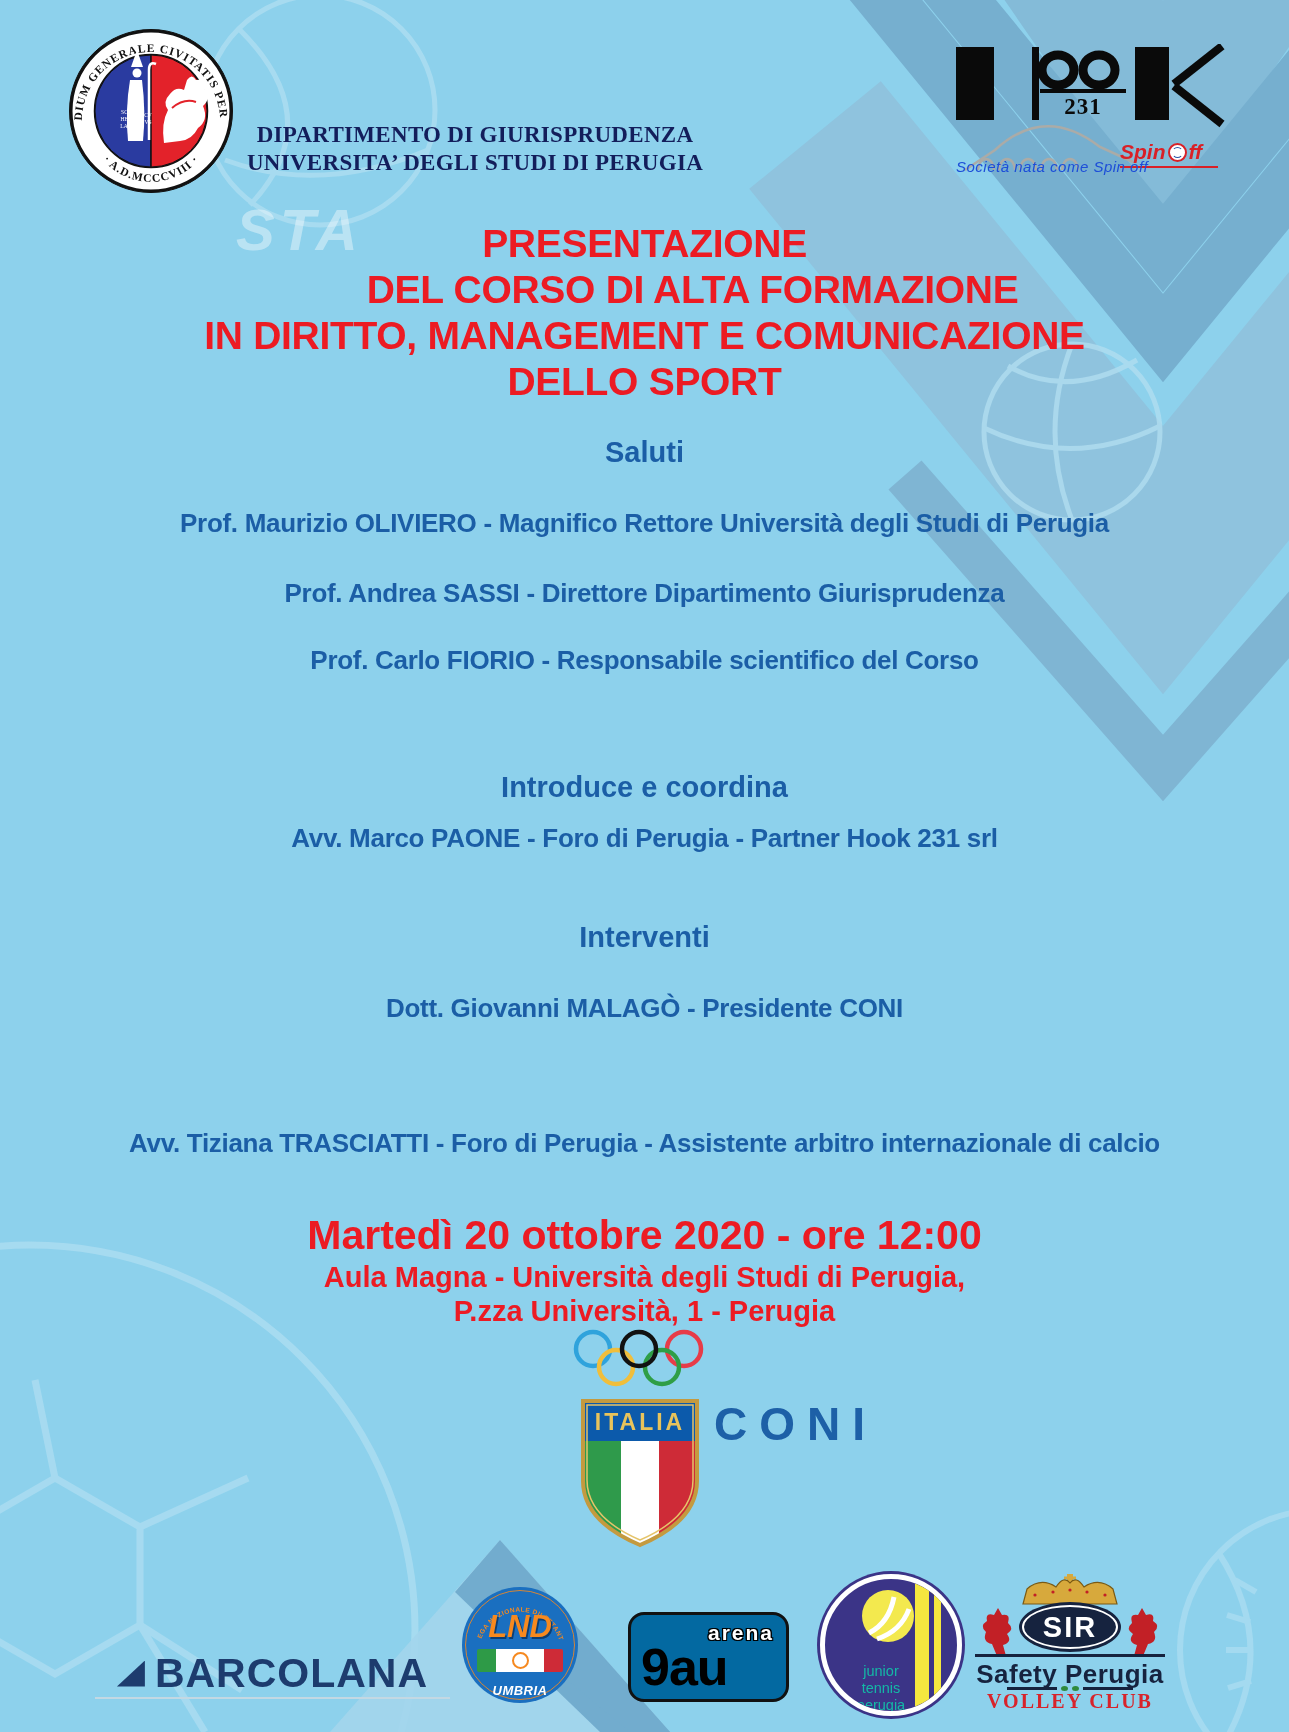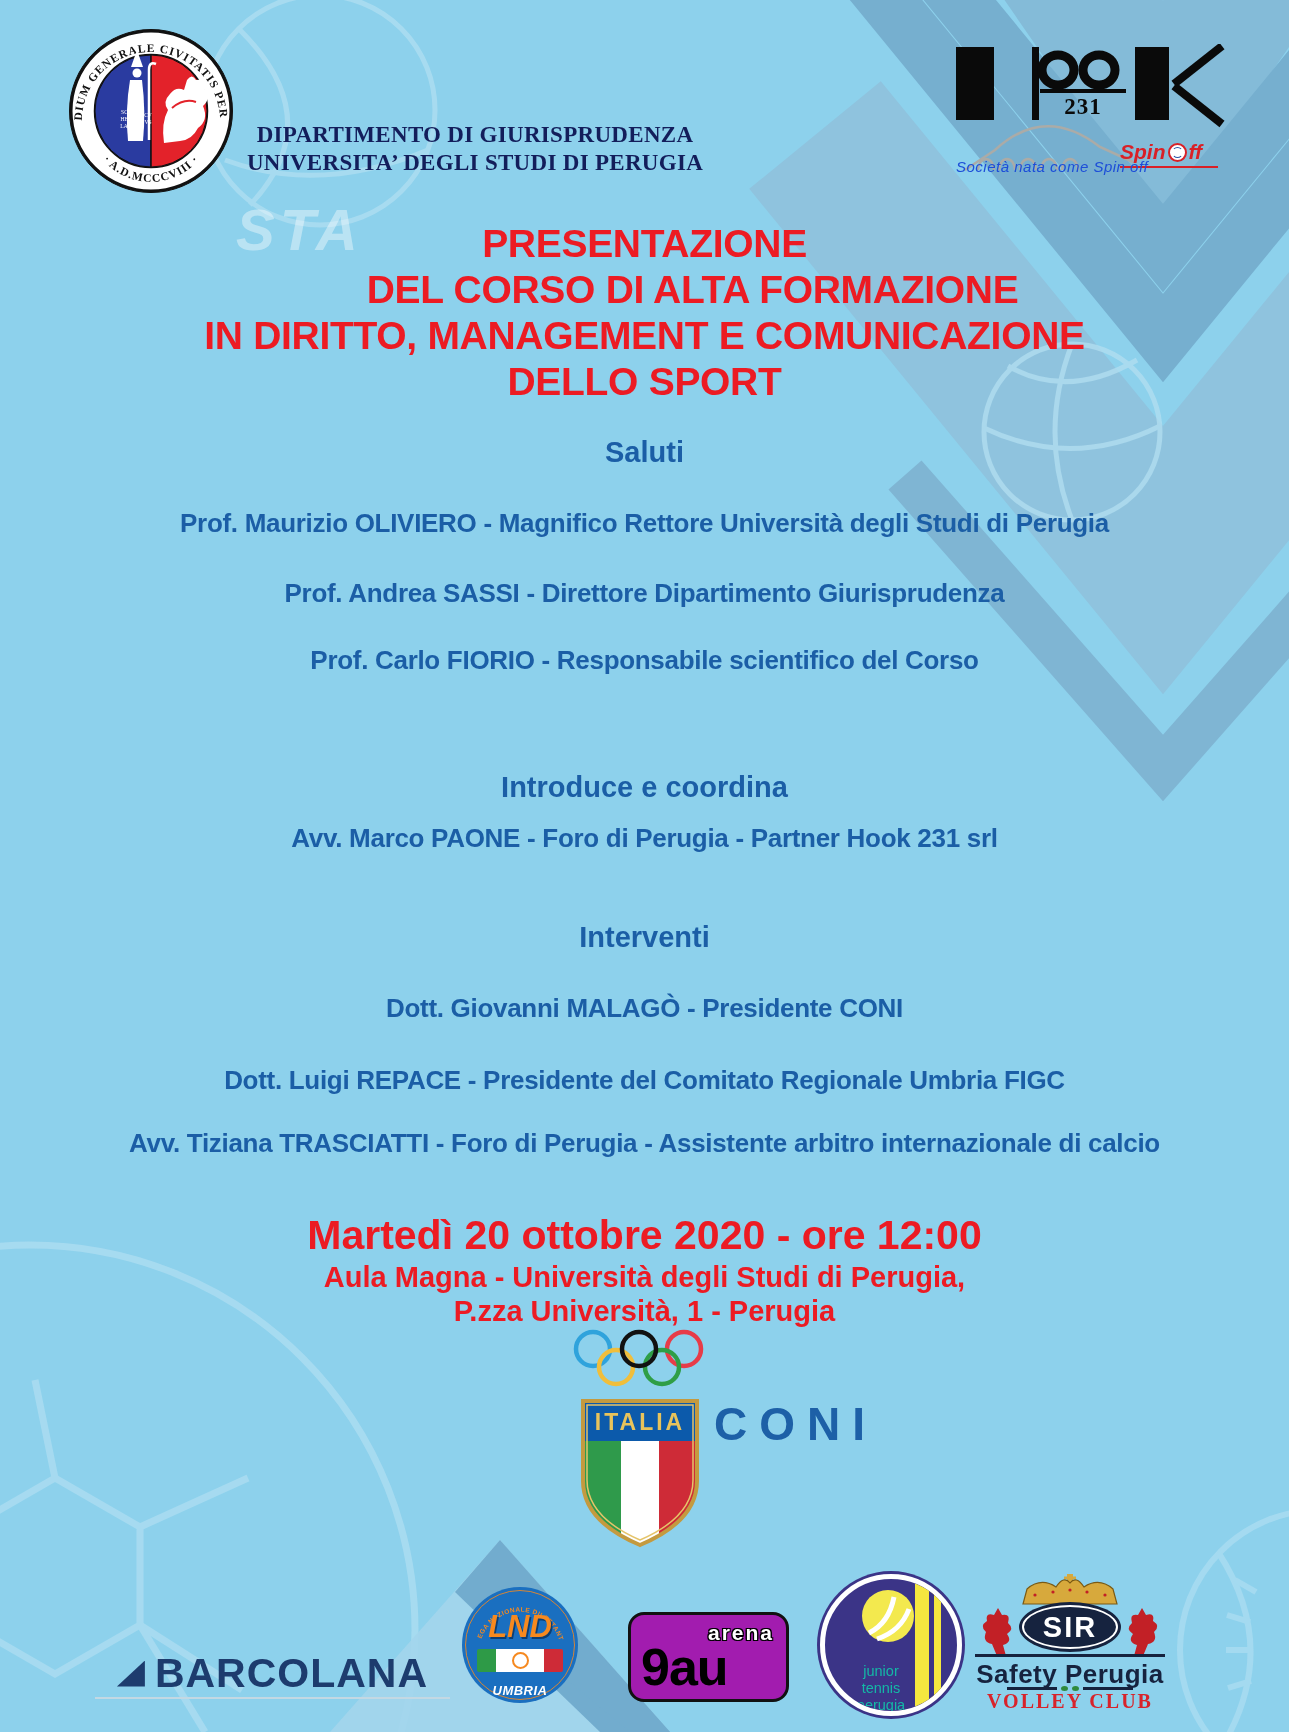--- a/index.html
+++ b/index.html
@@ -51,21 +51,21 @@
   .lnd:before{content:'';position:absolute;inset:3px;border-radius:50%;border:1.5px solid rgba(246,137,31,.85);}
   .lnd-name{position:absolute;top:22px;width:100%;text-align:center;font-size:31px;font-weight:bold;
     font-style:italic;color:#F6891F;text-shadow:1.5px 1.5px 0 #0C3E73;}
   .lnd-flag{position:absolute;top:62px;left:15px;width:86px;height:23px;border-radius:2px;
     background:linear-gradient(90deg,#2E9A47 0 22%,#fff 22% 78%,#CE2B37 78%);
     display:flex;align-items:center;justify-content:center;}
   .lnd-ball{width:17px;height:17px;border-radius:50%;border:2px solid #F6891F;background:#fff;box-sizing:border-box;}
   .lnd-region{position:absolute;bottom:5px;width:100%;text-align:center;font-size:13px;
     font-weight:bold;font-style:italic;color:#fff;letter-spacing:.5px;}
 
-  .arena{position:absolute;left:628px;top:1612px;width:155px;height:84px;background:#a21caf;
+  .arena{position:absolute;left:628px;top:1612px;width:155px;height:84px;background:#0369a1;
     border:3.5px solid #111;border-radius:16px;box-sizing:content-box;}
   .arena-brand{position:absolute;top:6px;right:12px;font-size:21px;font-weight:bold;letter-spacing:2px;
     color:#fff;text-shadow:-1.2px -1.2px 0 #000,1.2px -1.2px 0 #000,-1.2px 1.2px 0 #000,1.2px 1.2px 0 #000;}
   .arena-name{position:absolute;left:10px;bottom:2px;font-size:52px;font-weight:bold;color:#000;letter-spacing:-1px;}
 
   .jtp{position:absolute;left:820px;top:1574px;width:142px;height:142px;border-radius:50%;
     background:#3B3487;border:5px solid #fff;box-shadow:0 0 0 3px #3B3487;overflow:hidden;box-sizing:border-box;}
   .jtp-stripe{position:absolute;top:0;bottom:0;right:16px;width:26px;background:#F5E73F;}
   .jtp-stripe:after{content:'';position:absolute;top:0;bottom:0;right:7px;width:5px;background:#3B3487;}
   .jtp-ball{position:absolute;left:36px;top:10px;}
@@ -227,21 +227,20 @@
     <div class="line heading" style="top:436px;">Saluti</div>
     <div class="line entry" style="top:508px;">Prof. Maurizio OLIVIERO - Magnifico Rettore Università degli Studi di Perugia</div>
     <div class="line entry" style="top:578px;">Prof. Andrea SASSI - Direttore Dipartimento Giurisprudenza</div>
     <div class="line entry" style="top:645px;">Prof. Carlo FIORIO - Responsabile scientifico del Corso</div>
 
     <div class="line heading" style="top:751px;margin-top:20px;">Introduce e coordina</div>
     <div class="line entry" style="top:823px;">Avv. Marco PAONE - Foro di Perugia - Partner Hook 231 srl</div>
 
     <div class="line heading" style="top:921px;">Interventi</div>
     <div class="line entry" style="top:993px;">Dott. Giovanni MALAGÒ - Presidente CONI</div>
-    <div class="line entry" style="top:1065px;">Dott. Luigi REPACE - Presidente del Comitato Regionale Umbria FIGC</div>
     <div class="line entry" style="top:1128px;">Avv. Tiziana TRASCIATTI - Foro di Perugia - Assistente arbitro internazionale di calcio</div>
 
     <div class="line date-line" style="top:1212px;">Martedì 20 ottobre 2020 - ore 12:00</div>
     <div class="line venue-line" style="top:1261px;">Aula Magna - Università degli Studi di Perugia,</div>
     <div class="line venue-line" style="top:1295px;">P.zza Università, 1 - Perugia</div>
 
     <svg class="abs" style="left:572px;top:1329px;" width="140" height="62" viewBox="0 0 140 62">
       <g fill="none" stroke-width="4.5">
         <circle cx="21" cy="20" r="17" stroke="#2FA3DC"></circle>
         <circle cx="112" cy="20" r="17" stroke="#E73C48"></circle>

